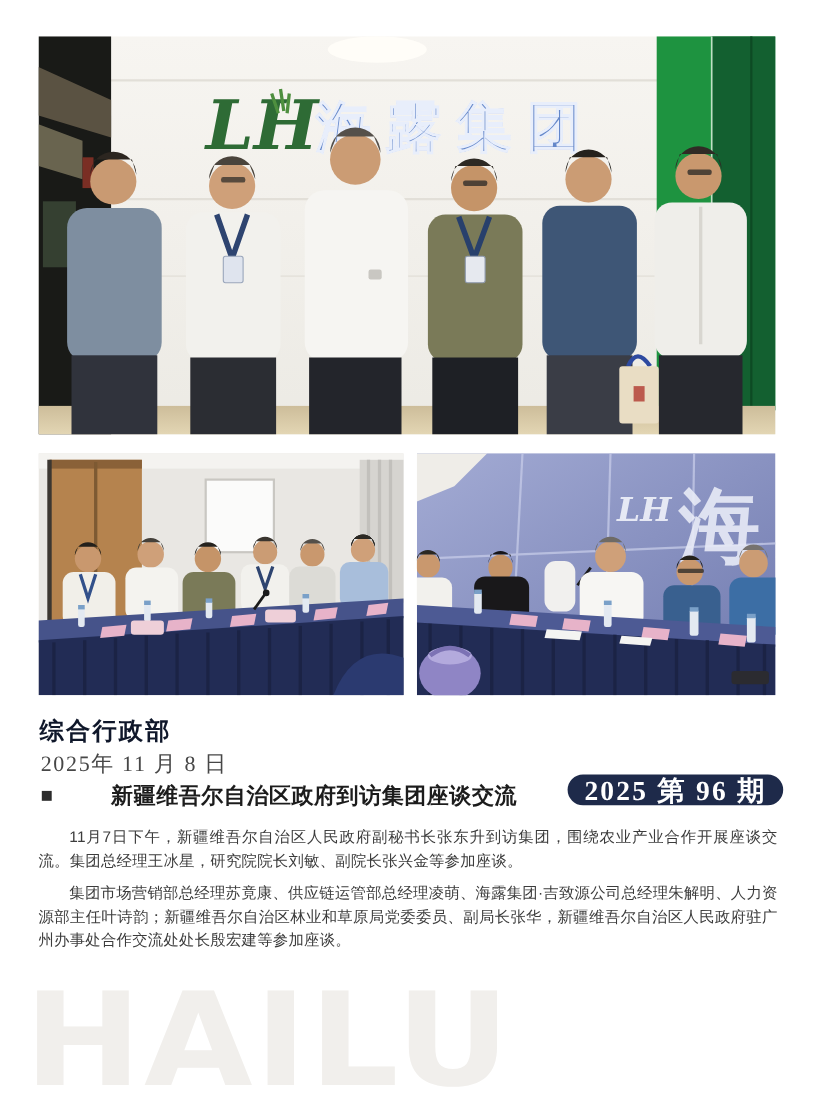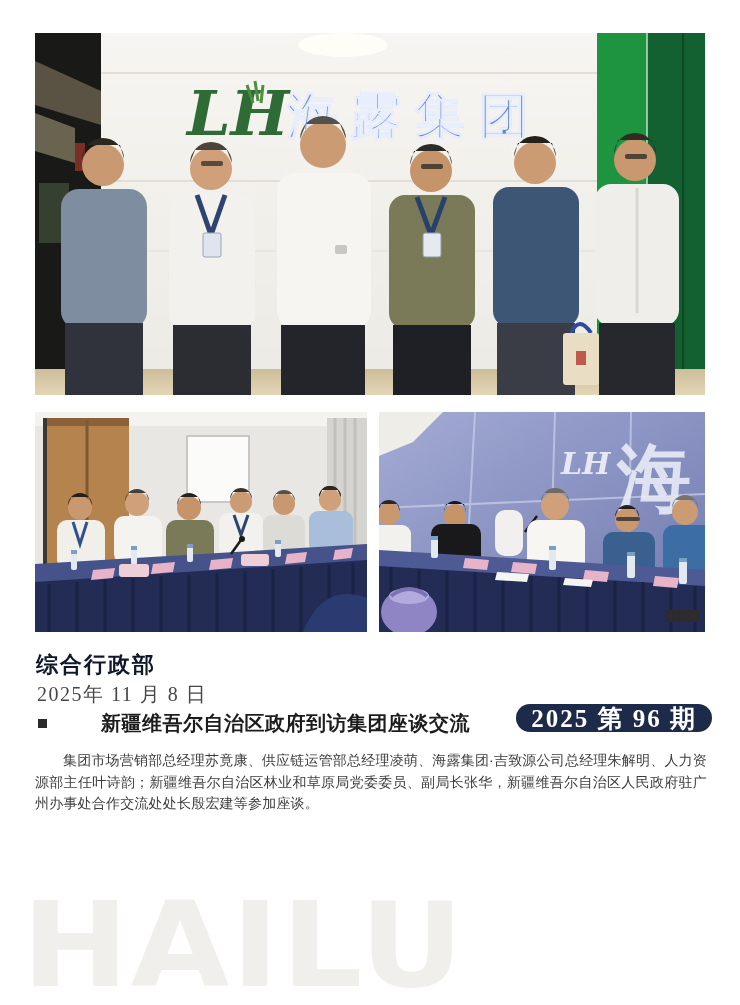--- a/index.html
+++ b/index.html
@@ -374,16 +374,17 @@
   <div class="dept">综合行政部</div>
   <div class="date">2025年 11 月 8 日</div>
   <div class="issue-badge">2025 第 96 期</div>
 
   <div class="headline-row">
     <span class="headline-bullet"></span>
     <span class="headline-text">新疆维吾尔自治区政府到访集团座谈交流</span>
   </div>
 
   <div class="body-text">
+    <p>11月7日下午，新疆维吾尔自治区人民政府副秘书长张东升到访集团，围绕农业产业合作开展座谈交流。集团总经理王冰星，研究院院长刘敏、副院长张兴金等参加座谈。</p>
     <p>集团市场营销部总经理苏竟康、供应链运管部总经理凌萌、海露集团·吉致源公司总经理朱解明、人力资源部主任叶诗韵；新疆维吾尔自治区林业和草原局党委委员、副局长张华，新疆维吾尔自治区人民政府驻广州办事处合作交流处处长殷宏建等参加座谈。</p>
   </div>
 
 </div>
 
 </body></html>

